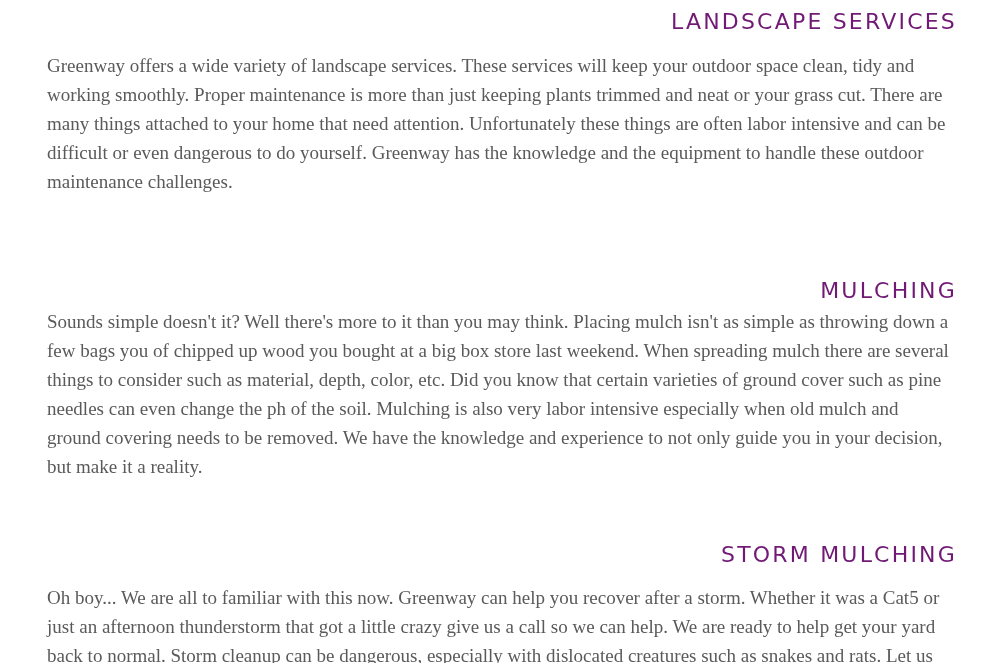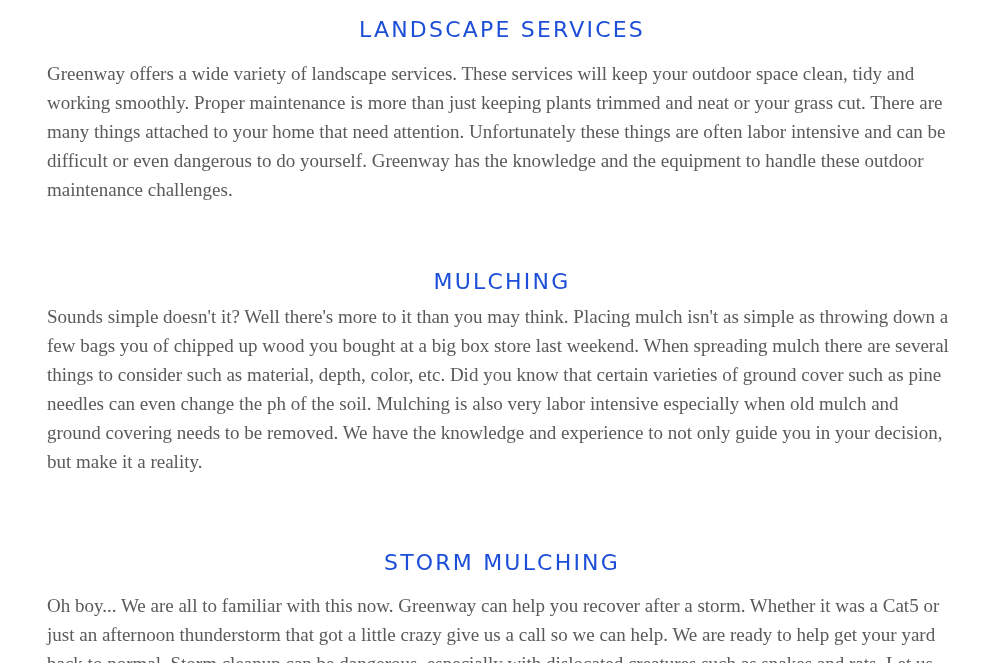--- a/index.html
+++ b/index.html
@@ -16,35 +16,35 @@
     .section {
       position: absolute;
       left: 47px;
       width: 910px;
     }
     .heading {
       font-family: "DejaVu Sans", sans-serif;
       font-weight: normal;
       font-size: 22px;
       letter-spacing: 2.2px;
-      color: #1d4ed8;
-      text-align: center;
-      margin: 8px;
+      color: #701a75;
+      text-align: right;
+      margin: 0;
       line-height: 26px;
     }
     .body-text {
       font-family: "Liberation Serif", serif;
       font-size: 19px;
       line-height: 28.9px;
       color: #5a5a5a;
       margin: 0;
     }
     #sec-landscape { top: 9px; }
     #sec-landscape .body-text { margin-top: 17px; }
-    #sec-mulching { top: 261px; }
+    #sec-mulching { top: 278px; }
     #sec-mulching .body-text { margin-top: 4px; }
     #sec-storm { top: 542px; }
     #sec-storm .body-text { margin-top: 16px; }
   </style>
 </head>
 <body>
 
 <section class="section" id="sec-landscape">
   <h2 class="heading">LANDSCAPE SERVICES</h2>
   <p class="body-text">Greenway offers a wide variety of landscape services. These services will keep your outdoor space clean, tidy and working smoothly. Proper maintenance is more than just keeping plants trimmed and neat or your grass cut. There are many things attached to your home that need attention. Unfortunately these things are often labor intensive and can be difficult or even dangerous to do yourself. Greenway has the knowledge and the equipment to handle these outdoor maintenance challenges.</p>

